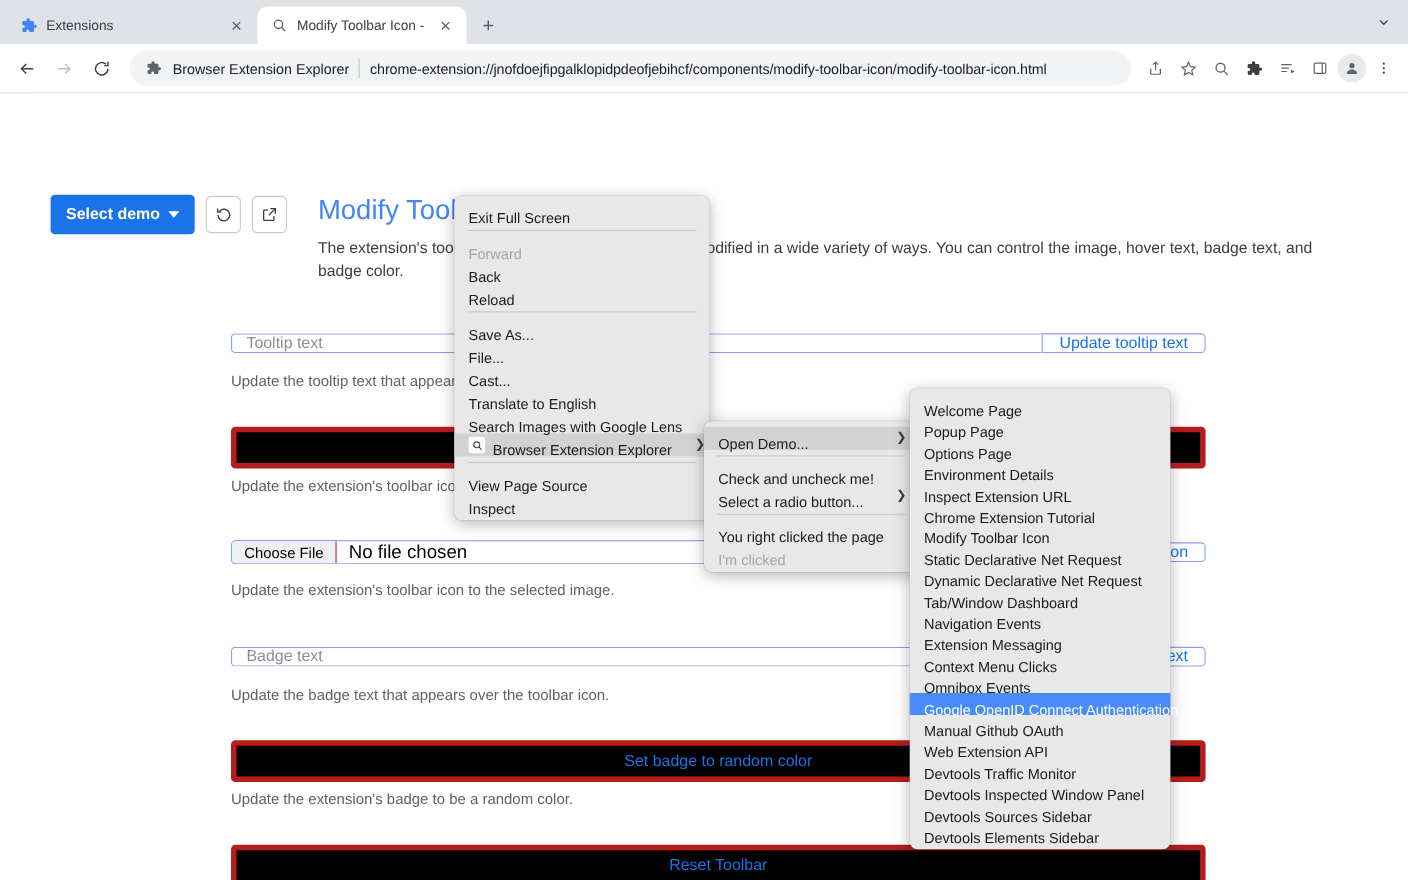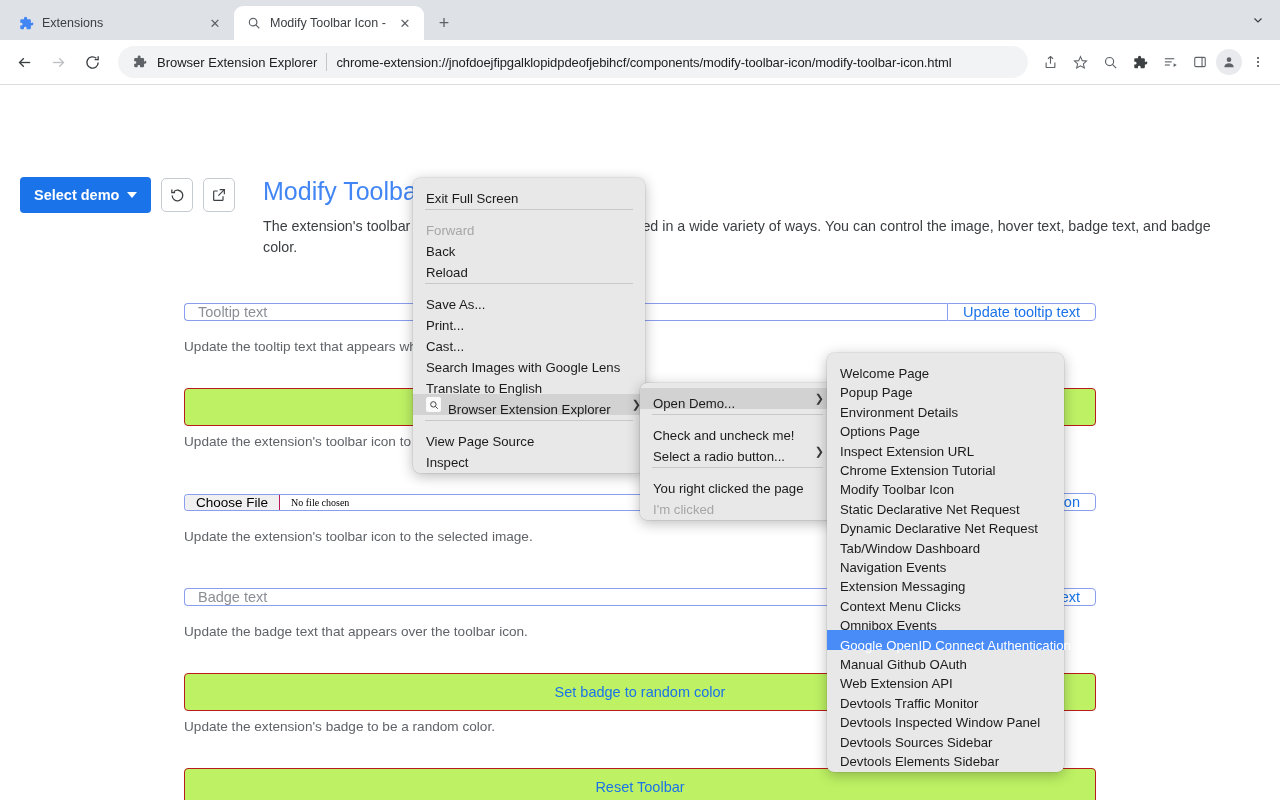--- a/index.html
+++ b/index.html
@@ -68,21 +68,21 @@
     flex: 1 1 auto; letter-spacing: -0.1px;
   }
   .omnibox-actions { display: flex; align-items: center; gap: 2px; flex: 0 0 auto; }
   .tb-icon {
     width: 28px; height: 28px; border-radius: 50%; display: flex;
     align-items: center; justify-content: center; color: #5f6368; font-size: 14px;
   }
   .tb-icon.avatar { background: #e8eaed; width: 26px; height: 26px; }
 
   
-  .page { position: relative; height: 715px; background: #fff; }
+  .page { position: relative; height: 715px; background: #fff; margin-left: 26px; }
   .controls {
     position: absolute; left: 20px; top: 92px; display: flex; align-items: center; gap: 10px;
   }
   .select-demo {
     background: #1a73e8; color: #fff; border: none; border-radius: 4px;
     height: 36px; padding: 0 14px; font-size: 14.5px; font-weight: bold;
     display: flex; align-items: center; gap: 8px; cursor: pointer;
     font-family: "Liberation Sans", sans-serif;
   }
   .caret-down { width:0;height:0;border-left:5px solid transparent;border-right:5px solid transparent;border-top:6px solid #fff; }
@@ -108,30 +108,30 @@
     flex: 1 1 auto; border: 1px solid #8a9ef0; border-right: none;
     border-radius: 4px 0 0 4px; display: flex; align-items: center;
     padding: 0 13px; font-size: 14.5px; color: #8b8f95; background: #fff;
   }
   .ig-field.filebox { padding: 0; overflow: hidden; }
   .file-inner { display: flex; align-items: stretch; height: 100%; }
   .file-btn {
     background: #f0f0f0; border-right: 1px solid #be185d; display: flex;
     align-items: center; padding: 0 11px; font-size: 13.5px; color: #000;
   }
-  .file-name { display: flex; align-items: center; padding: 0 11px; font-size: 10px; color: #000; font-family: Liberation Serif, serif; }
+  .file-name { display: flex; align-items: center; padding: 0 11px; font-size: 17px; color: #000; }
   .ig-btn {
     flex: 0 0 auto; border: 1px solid #8a9ef0; border-radius: 0 4px 4px 0;
     background: #fff; color: #1a73e8; font-size: 14.5px; display: flex;
     align-items: center; justify-content: center; padding: 0 15px; cursor: pointer;
     white-space: nowrap;
   }
   .wide-btn {
-    width: 100%; height: 38px; border: 1px solid #b91c1c; border-radius: 4px;
-    background: #bef264; color: #1a73e8; font-size: 14.5px; display: flex;
+    width: 100%; height: 38px; border: 5px solid #b91c1c; border-radius: 4px;
+    background: #000000; color: #1a73e8; font-size: 14.5px; display: flex;
     align-items: center; justify-content: center; cursor: pointer;
   }
   .help-text { font-size: 13.6px; color: #5f6368; margin-top: 8px; }
   .spacer { height: 22px; }
 
   
   .ctxmenu {
     position: absolute; background: #e8e8e8; border-radius: 7px;
     box-shadow: 0 3px 14px rgba(0,0,0,.28), 0 0 0 0.5px rgba(0,0,0,.12);
     padding: 5px 0; font-size: 13.2px; color: #1b1b1b; z-index: 50;
@@ -364,30 +364,30 @@
       <span class="ctx-label">Back</span>
     </div>
     <div class="ctx-item tall">
       <span class="ctx-label">Reload</span>
     </div>
     <div class="ctx-sep"></div>
     <div class="ctx-item tall">
       <span class="ctx-label">Save As...</span>
     </div>
     <div class="ctx-item tall">
-      <span class="ctx-label">Print...</span>
+      <span class="ctx-label">File...</span>
     </div>
     <div class="ctx-item tall">
       <span class="ctx-label">Cast...</span>
     </div>
     <div class="ctx-item tall">
+      <span class="ctx-label">Translate to English</span>
+    </div>
+    <div class="ctx-item tall">
       <span class="ctx-label">Search Images with Google Lens</span>
-    </div>
-    <div class="ctx-item tall">
-      <span class="ctx-label">Translate to English</span>
     </div>
     <div class="ctx-item tall highlight-grey">
       <span class="ctx-icon">
         <svg width="10" height="10" viewBox="0 0 24 24" fill="none" stroke="#444" stroke-width="2.4">
           <circle cx="10.5" cy="10.5" r="6.5"></circle>
           <line x1="15.5" y1="15.5" x2="21" y2="21"></line>
         </svg>
       </span>
       <span class="ctx-label">Browser Extension Explorer</span>
       <span class="ctx-arrow">❯</span>
@@ -422,24 +422,24 @@
     </div>
   </div>
 <div class="ctxmenu" id="menu-demos">
     <div class="ctx-item">
       <span class="ctx-label">Welcome Page</span>
     </div>
     <div class="ctx-item">
       <span class="ctx-label">Popup Page</span>
     </div>
     <div class="ctx-item">
+      <span class="ctx-label">Options Page</span>
+    </div>
+    <div class="ctx-item">
       <span class="ctx-label">Environment Details</span>
-    </div>
-    <div class="ctx-item">
-      <span class="ctx-label">Options Page</span>
     </div>
     <div class="ctx-item">
       <span class="ctx-label">Inspect Extension URL</span>
     </div>
     <div class="ctx-item">
       <span class="ctx-label">Chrome Extension Tutorial</span>
     </div>
     <div class="ctx-item">
       <span class="ctx-label">Modify Toolbar Icon</span>
     </div>

